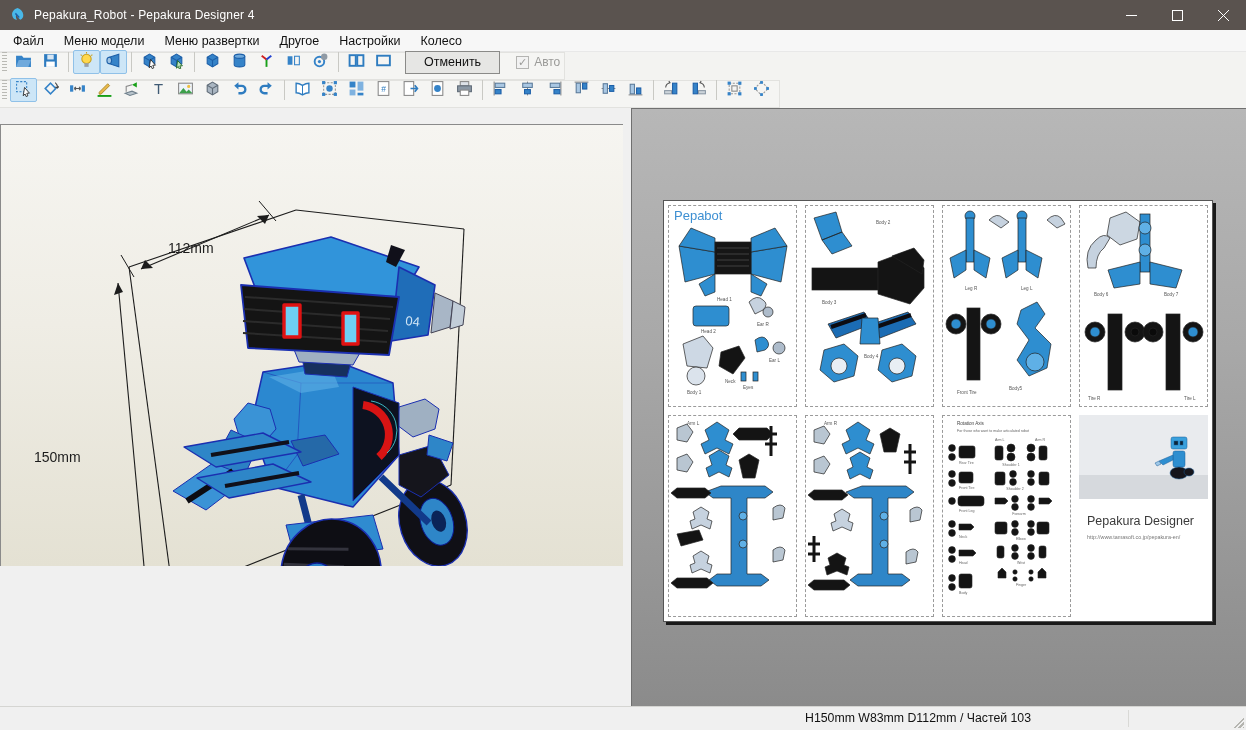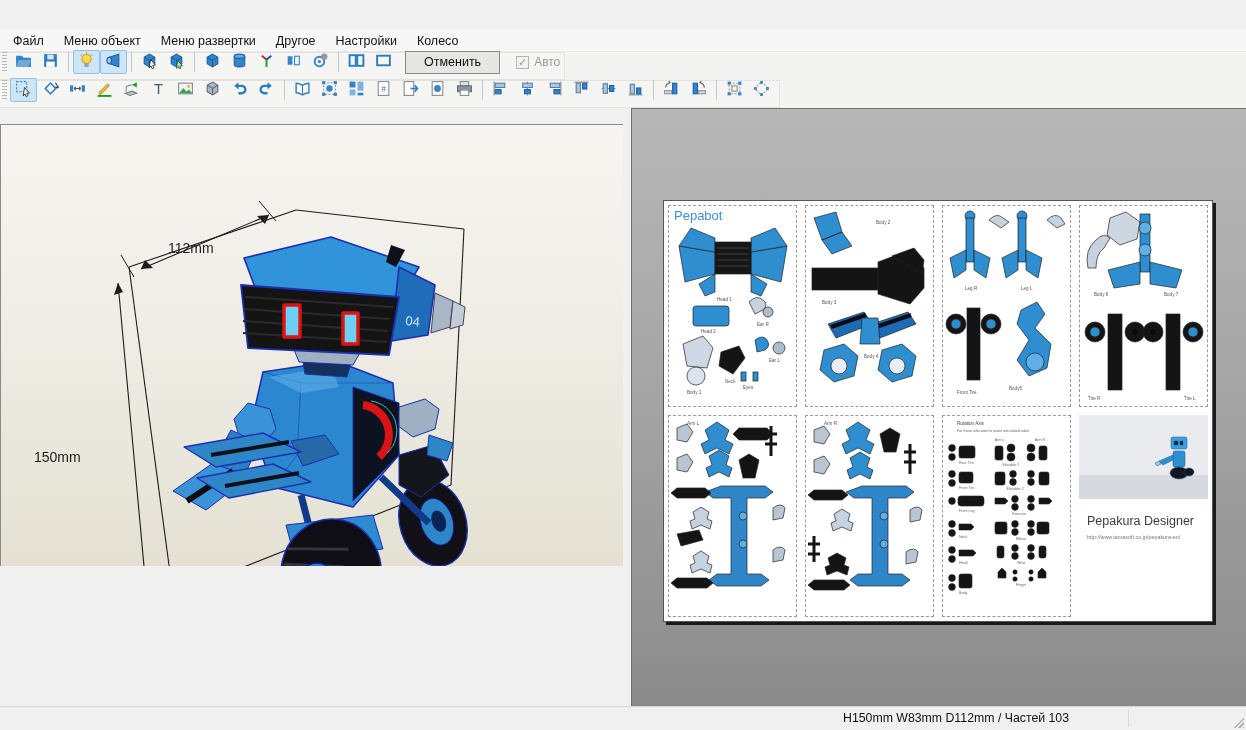--- a/index.html
+++ b/index.html
@@ -46,35 +46,59 @@
   .pageinner svg { position:absolute; left:0; top:0; width:100%; height:100%; }
   svg text { font-family:"Liberation Sans", sans-serif; }
   .ptitle { fill:#3d8fd2; font-size:13px; }
   .plabel { fill:#555; font-size:4.6px; }
   .p7t { fill:#444; font-size:4.6px; }
   .p7s { fill:#666; font-size:3.6px; }
 
   
   .statusbar { position:absolute; left:0; top:706px; width:100%; height:24px; background:#f0f0f0; border-top:1px solid #d5d5d2; font-size:12.3px; color:#111; }
   .status-hint { position:absolute; left:6px; top:4px; white-space:nowrap; }
-  .status-model { position:absolute; left:805px; top:4px; white-space:nowrap;margin-left:38px; }
+  .status-model { position:absolute; left:805px; top:4px; white-space:nowrap; }
   .status-div { position:absolute; left:1128px; top:3px; width:1px; height:17px; background:#d9d9d6; }
   .sizegrip { position:absolute; right:2px; bottom:2px; width:14px; height:14px;
      background:
        linear-gradient(135deg, transparent 0 62%, #b5b5b0 62% 70%, transparent 70% 78%, #b5b5b0 78% 86%, transparent 86% 94%, #b5b5b0 94%); }
 </style>
 </head>
 <body>
 
 <div class="window">
 
+  <div class="titlebar">
+    <svg class="appicon" viewBox="0 0 16 16">
+      <path d="M8 1c-3 1-5.6 3.4-5 7 .4 2.6 2.4 4 4.6 4-1.2-1.6-1.6-3.4-.6-5.2L8 9.4 10.6 12c2-.8 3.2-2.8 2.8-5C13 4 11 2 8 1z" fill="#49b8e8"></path>
+      <path d="M6.5 5.5l3.6 3.8-1 1-3.6-3.8z" fill="#1c5fa8"></path>
+    </svg>
+    <span class="title">Pepakura_Robot - Pepakura Designer 4</span>
+    <div class="winbtns">
+      <div class="winbtn">
+          <svg width="11" height="11" viewBox="0 0 11 11">
+            <path d="M0 5.5h11" stroke="#fff"></path>
+          </svg>
+        </div>
+      <div class="winbtn">
+          <svg width="11" height="11" viewBox="0 0 11 11">
+            <rect x="0.5" y="0.5" width="10" height="10" fill="none" stroke="#fff"></rect>
+          </svg>
+        </div>
+      <div class="winbtn">
+          <svg width="11" height="11" viewBox="0 0 11 11">
+            <path d="M0 0l11 11M11 0L0 11" stroke="#fff"></path>
+          </svg>
+        </div>
+    </div>
+  </div>
 
   <div class="menubar" id="menubar">
       <span class="menuitem">Файл</span>
-      <span class="menuitem">Меню объект</span>
+      <span class="menuitem">Меню модели</span>
       <span class="menuitem">Меню развертки</span>
       <span class="menuitem">Другое</span>
       <span class="menuitem">Настройки</span>
       <span class="menuitem">Колесо</span>
     </div>
 
   <div class="toolzone">
     <div class="toolbar tb1" id="toolbar1">
         <div class="grip"></div>
         <div class="tbtn">

